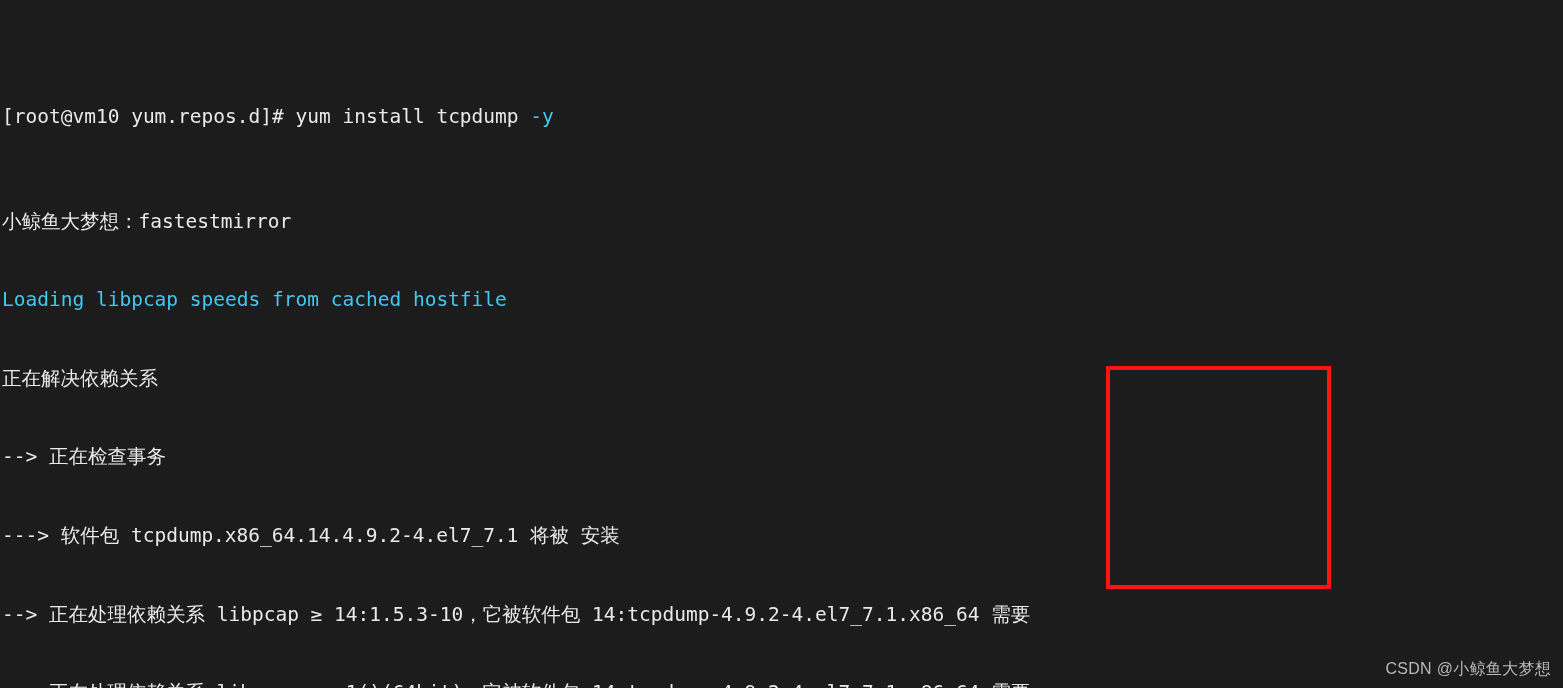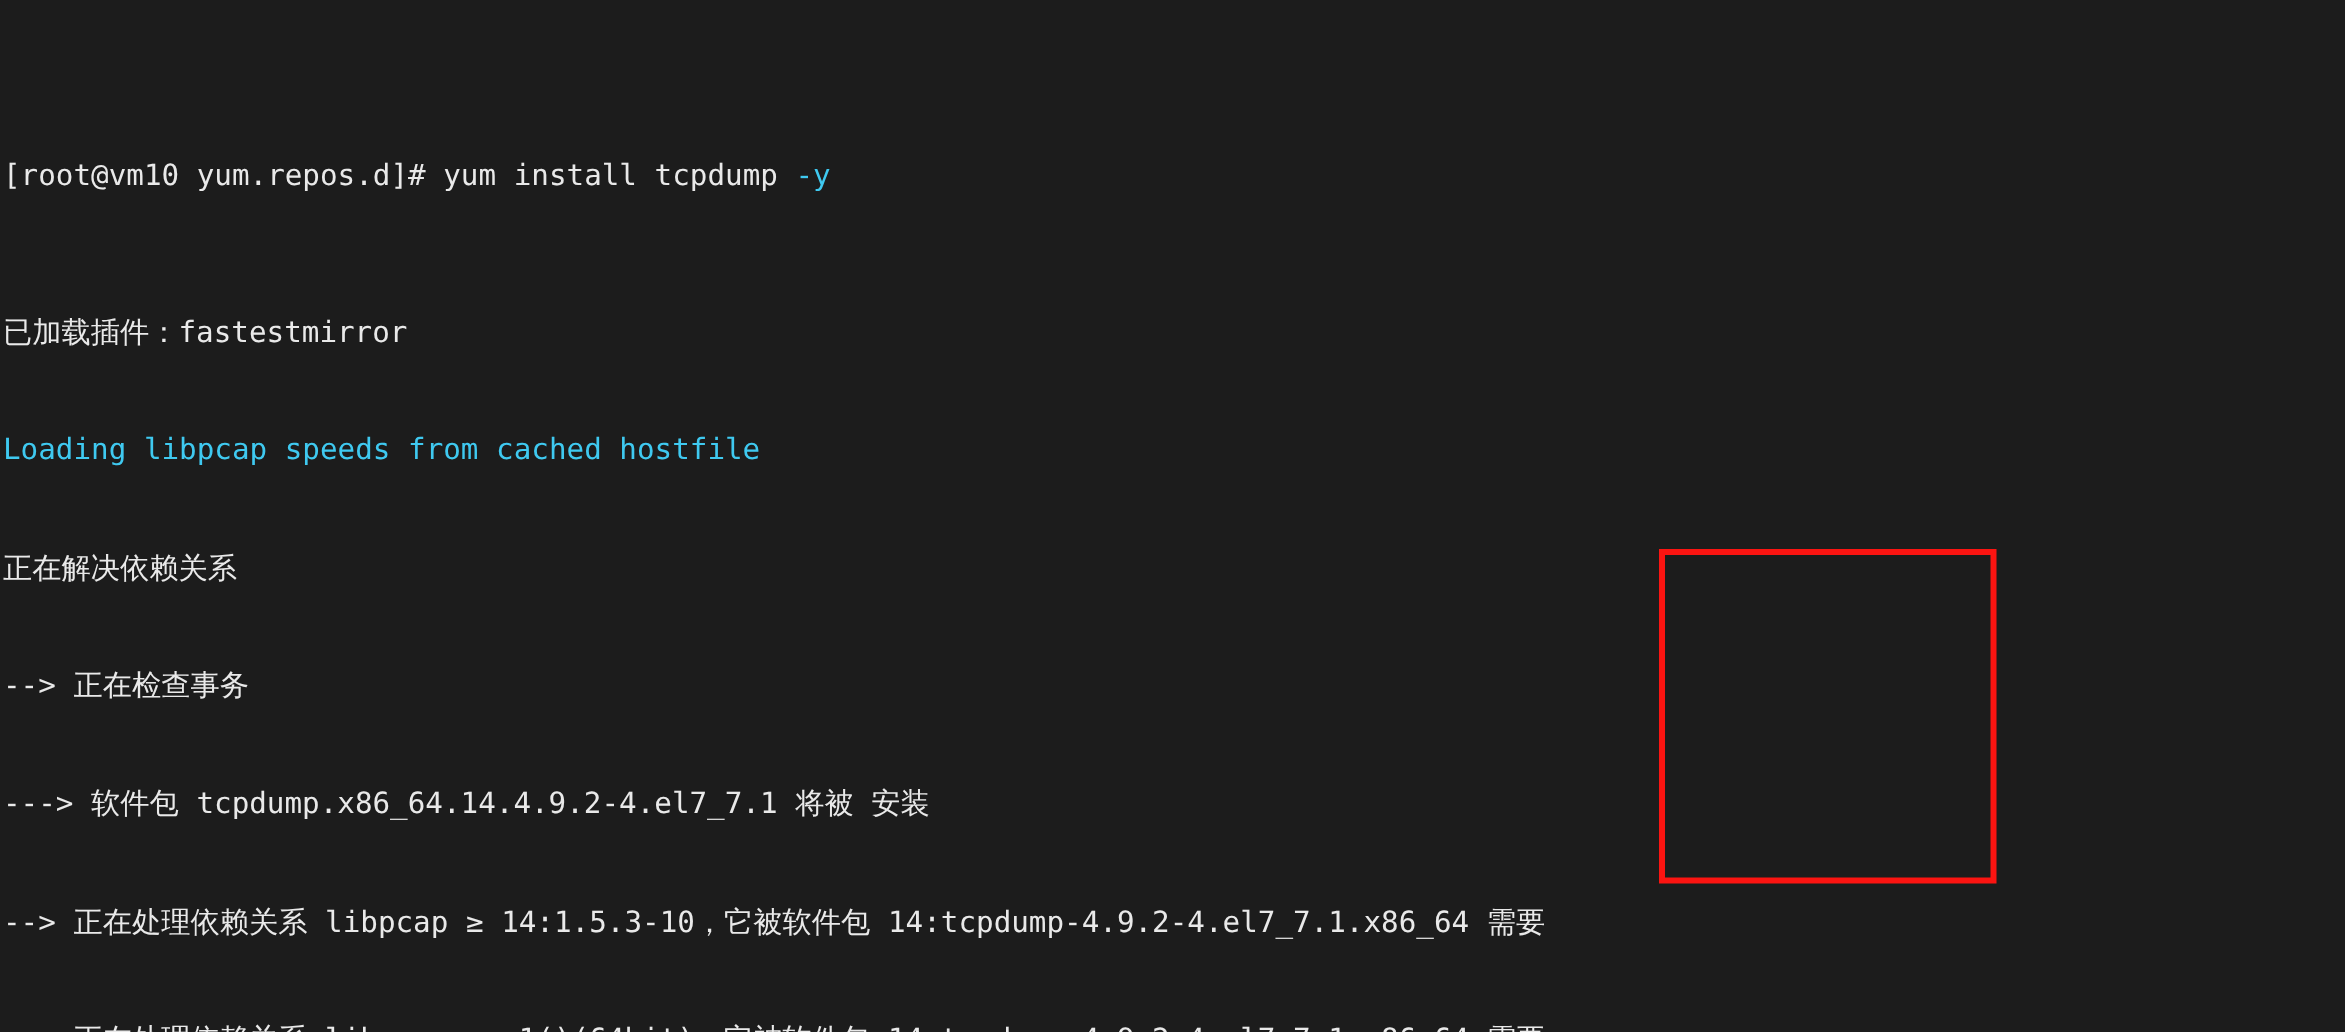--- a/index.html
+++ b/index.html
@@ -54,21 +54,21 @@
 </style>
 </head>
 <body>
 
 <div id="terminal">
   <div class="screen">
 
     
     <div class="line"><span class="fg-default">[root@vm10 yum.repos.d]#</span><span class="fg-default"> yum install tcpdump </span><span class="fg-cyan">-y</span></div>
 
-    <div class="line"><span class="fg-default">已加载插件：fastestmirror</span></div>
+    <div class="line"><span class="fg-default">小鲸鱼大梦想：fastestmirror</span></div>
     <div class="line"><span class="fg-cyan">Loading libpcap speeds from cached hostfile</span></div>
     <div class="line"><span class="fg-default">正在解决依赖关系</span></div>
     <div class="line"><span class="fg-default">--&gt; 正在检查事务</span></div>
     <div class="line"><span class="fg-default">---&gt; 软件包 tcpdump.x86_64.14.4.9.2-4.el7_7.1 将被 安装</span></div>
     <div class="line"><span class="fg-default">--&gt; 正在处理依赖关系 libpcap ≥ 14:1.5.3-10，它被软件包 14:tcpdump-4.9.2-4.el7_7.1.x86_64 需要</span></div>
     <div class="line"><span class="fg-default">--&gt; 正在处理依赖关系 libpcap.so.1()(64bit)，它被软件包 14:tcpdump-4.9.2-4.el7_7.1.x86_64 需要</span></div>
     
     
     
     
@@ -90,13 +90,14 @@
     
     
     
     
     
 
   </div>
 
   <div id="highlight-box" style="left: 1106px; top: 366px; width: 225px; height: 223px; border-color: rgb(251, 20, 17);"></div>
 
+  <div id="watermark">CSDN @小鲸鱼大梦想</div>
 </div>
 
 </body></html>

